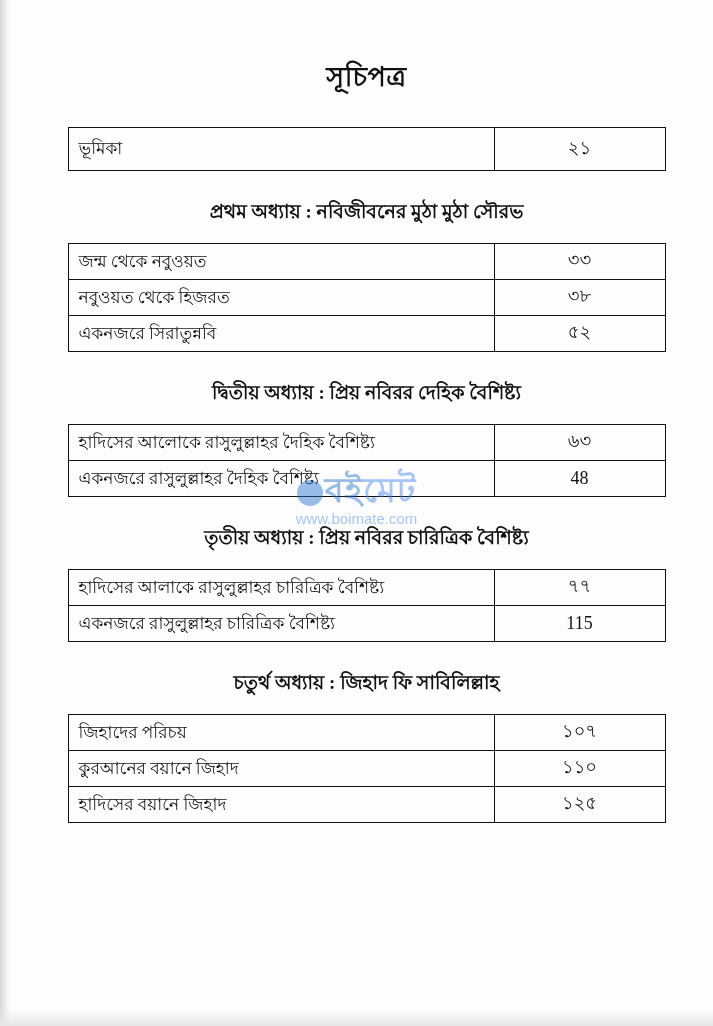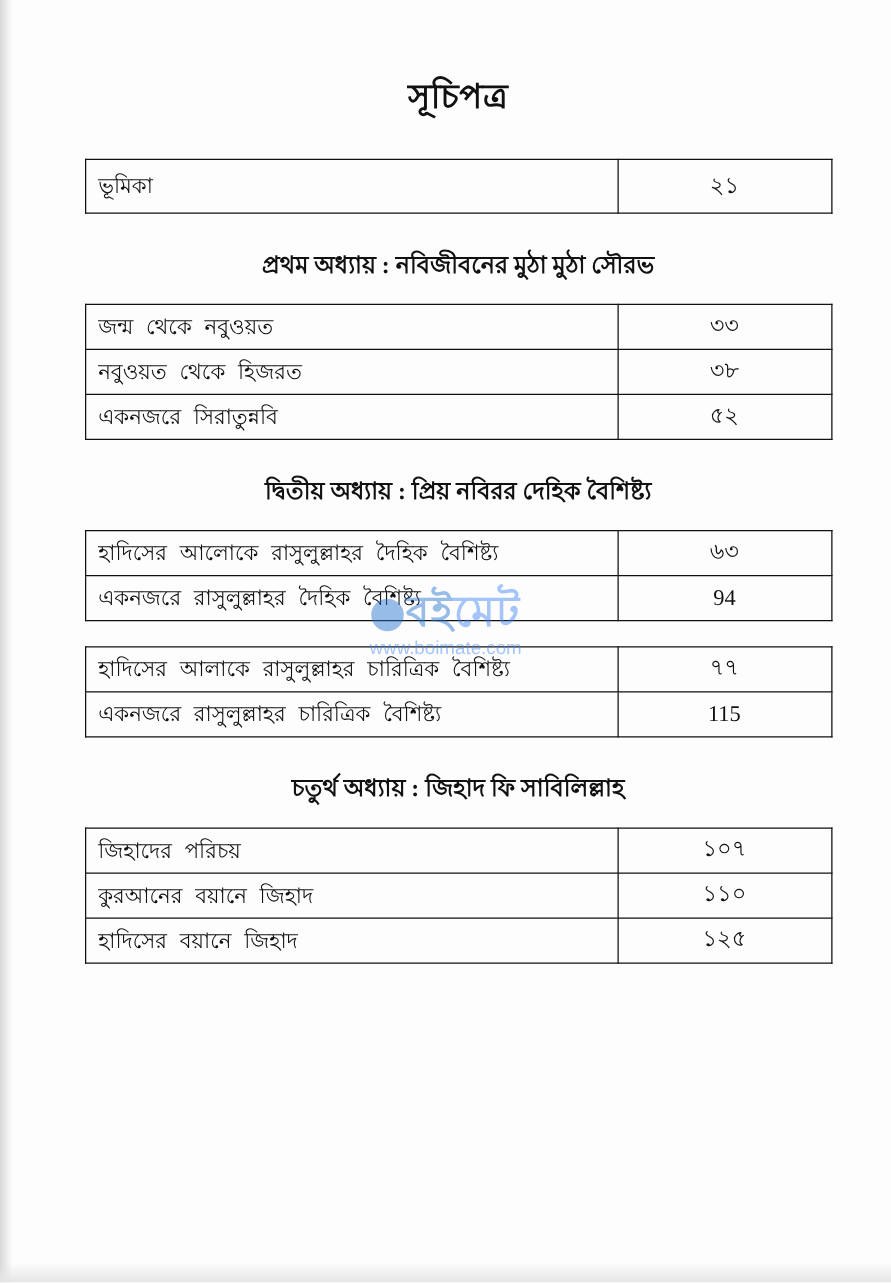--- a/index.html
+++ b/index.html
@@ -54,21 +54,20 @@
   .toc-table td {
     border: 1.6px solid #111111;
     height: 33px;
     font-size: 17px;
     vertical-align: middle;
   }
   .toc-table td.entry-title {
     padding-left: 10px;
     text-align: left;
     width: 414px;
-    font-family: Liberation Mono, monospace;
   }
   .toc-table td.entry-page {
     text-align: center;
     width: 168px;
     font-size: 18px;
   }
   .intro-table {
     margin-bottom: 6px;
   }
   .intro-table td {
@@ -160,27 +159,28 @@
   <div class="chapter-block">
     <div class="chapter-heading">দ্বিতীয় অধ্যায় : প্রিয় নবিরর দেহিক বৈশিষ্ট্য</div>
     <table class="toc-table">
       <tbody>
         <tr>
           <td class="entry-title">হাদিসের আলোকে রাসুলুল্লাহর দৈহিক বৈশিষ্ট্য</td>
           <td class="entry-page">৬৩</td>
         </tr>
         <tr>
           <td class="entry-title">একনজরে রাসুলুল্লাহর দৈহিক বৈশিষ্ট্য</td>
-          <td class="entry-page">94</td>
-        </tr>
-      </tbody>
-    </table>
-  </div>
-
-  <div class="chapter-block">
+          <td class="entry-page">48</td>
+        </tr>
+      </tbody>
+    </table>
+  </div>
+
+  <div class="chapter-block">
+    <div class="chapter-heading">তৃতীয় অধ্যায় : প্রিয় নবিরর চারিত্রিক বৈশিষ্ট্য</div>
     <table class="toc-table">
       <tbody>
         <tr>
           <td class="entry-title">হাদিসের আলাকে রাসুলুল্লাহর চারিত্রিক বৈশিষ্ট্য</td>
           <td class="entry-page">৭৭</td>
         </tr>
         <tr>
           <td class="entry-title">একনজরে রাসুলুল্লাহর চারিত্রিক বৈশিষ্ট্য</td>
           <td class="entry-page">115</td>
         </tr>

